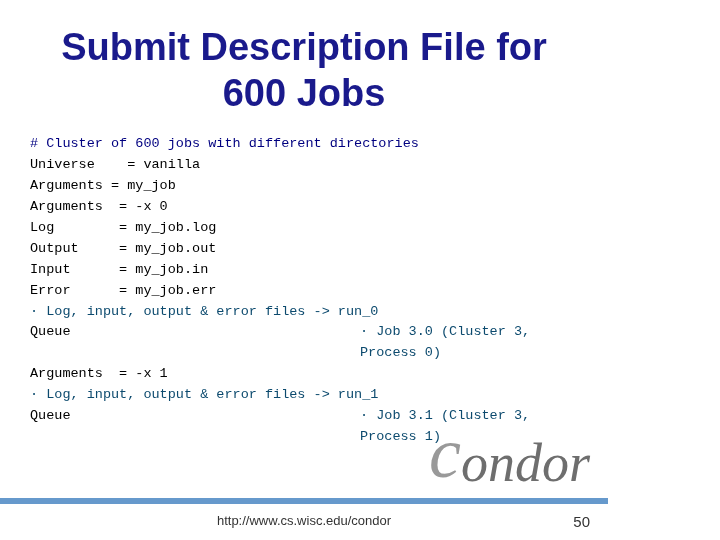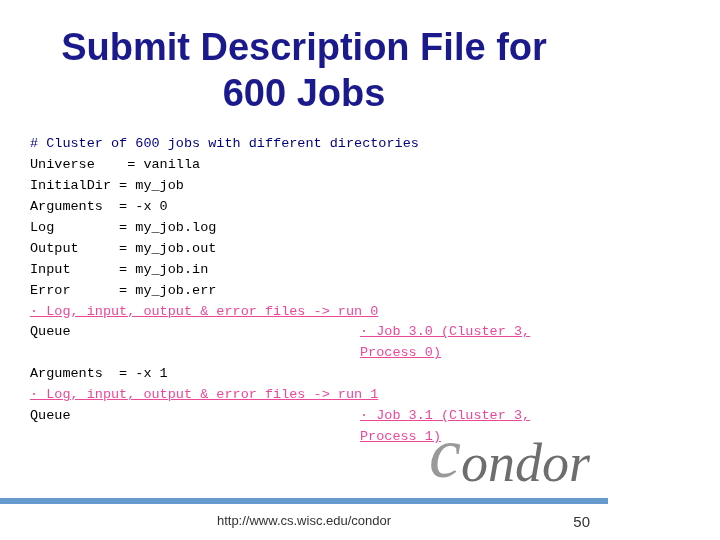--- a/index.html
+++ b/index.html
@@ -43,23 +43,22 @@
     .code-line {
       display: flex;
       align-items: baseline;
     }
 
     .code-left {
       min-width: 330px;
     }
 
     .code-right {
-      color: #ec4899;
+      color: #0c4a6e;
       font-size: 13.5px;
-      text-decoration: underline;
     }
 
     .comment-line {
       color: #000080;
       font-weight: normal;
     }
 
     .do-more {
       font-size: 15px;
       font-weight: bold;
@@ -140,21 +139,21 @@
   <div class="content-area">
 
     <div class="code-line comment-line">
       <span># Cluster of 600 jobs with different directories</span>
     </div>
 
     <div class="code-line">
       <span class="code-left">Universe&nbsp;&nbsp;&nbsp;&nbsp;= vanilla</span>
     </div>
     <div class="code-line">
-      <span class="code-left">InitialDir = my_job</span>
+      <span class="code-left">Arguments = my_job</span>
     </div>
     <div class="code-line">
       <span class="code-left">Arguments&nbsp;&nbsp;= -x 0</span>
     </div>
     <div class="code-line">
       <span class="code-left">Log&nbsp;&nbsp;&nbsp;&nbsp;&nbsp;&nbsp;&nbsp;&nbsp;= my_job.log</span>
     </div>
     <div class="code-line">
       <span class="code-left">Output&nbsp;&nbsp;&nbsp;&nbsp;&nbsp;= my_job.out</span>
     </div>

